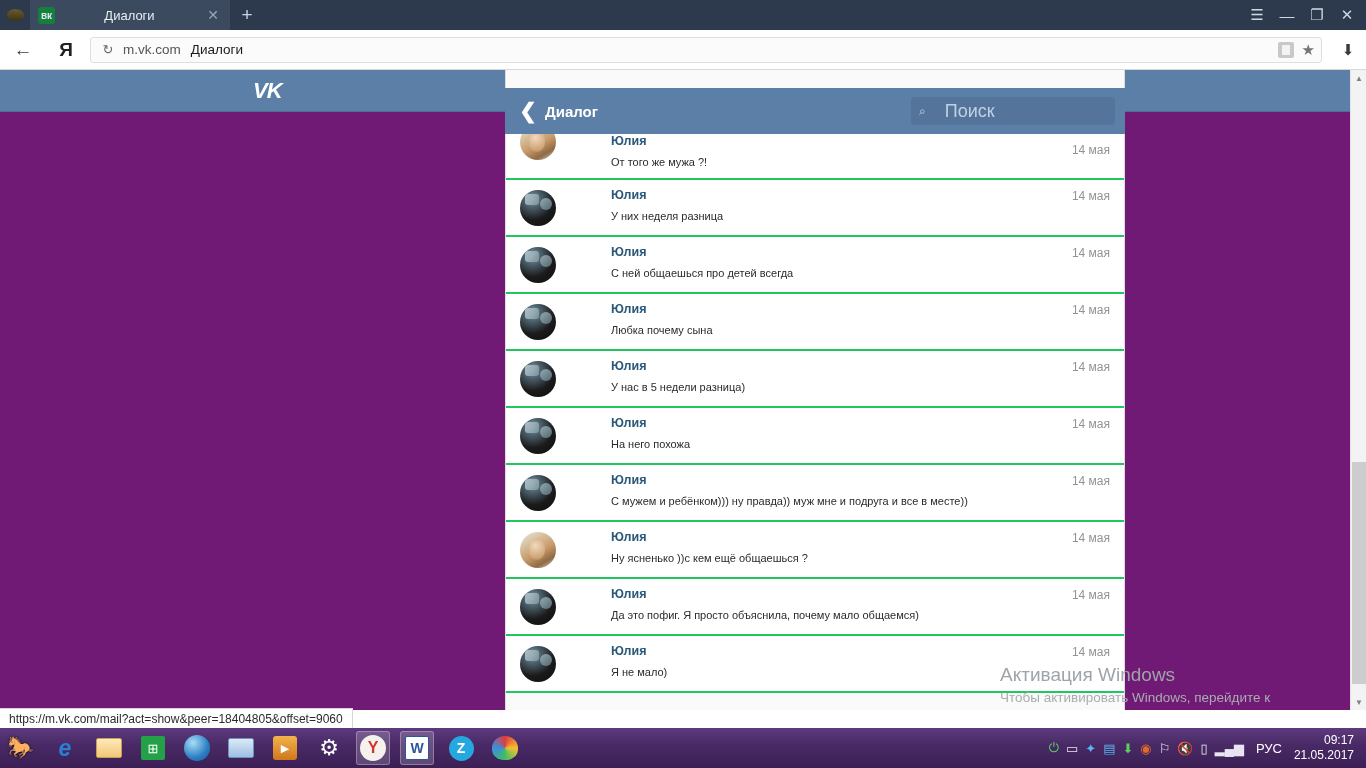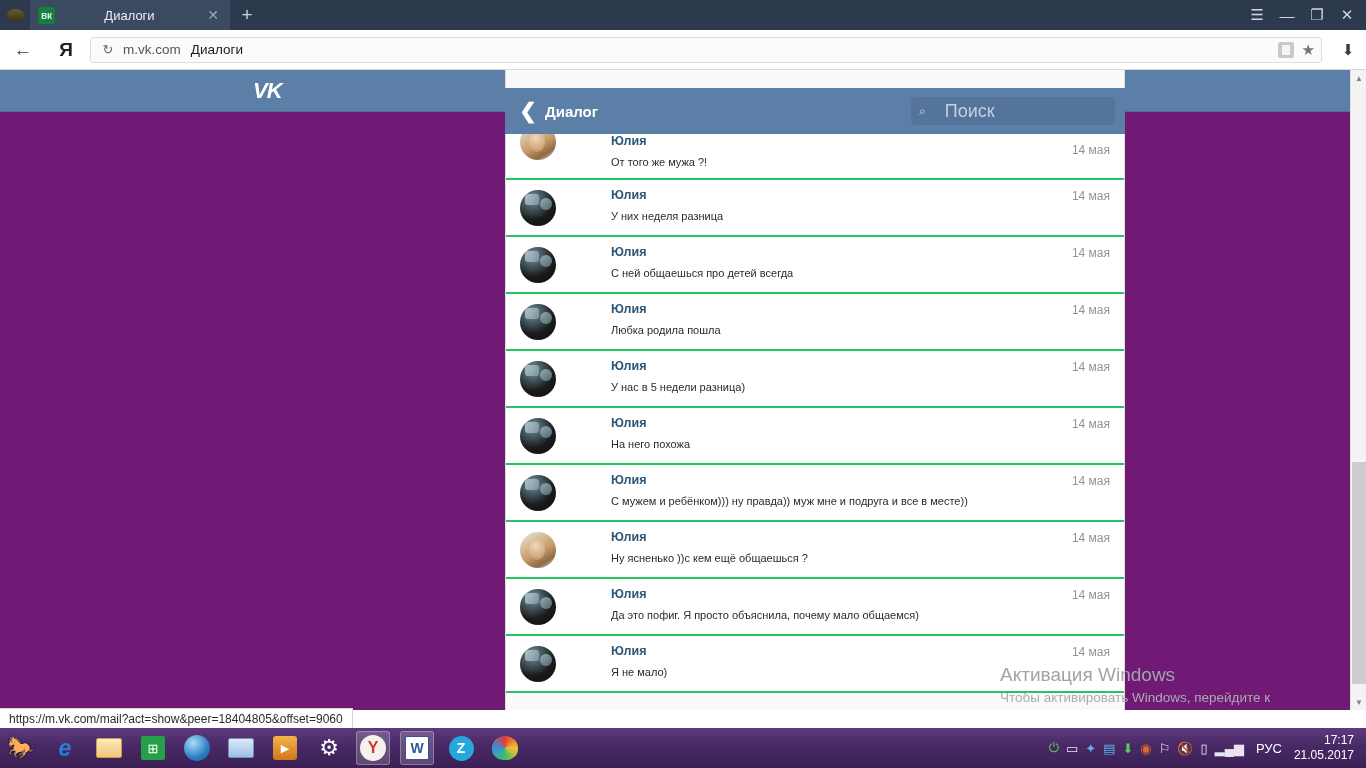--- a/index.html
+++ b/index.html
@@ -362,21 +362,21 @@
           <div class="msg-body">
             <div class="msg-author">Юлия</div>
             <div class="msg-text">С ней общаешься про детей всегда</div>
           </div>
           <div class="msg-date">14 мая</div>
         </div>
         <div class="msg">
           <div class="avatar dark"></div>
           <div class="msg-body">
             <div class="msg-author">Юлия</div>
-            <div class="msg-text">Любка родила пошла</div>
+            <div class="msg-text">Любка почему сына</div>
           </div>
           <div class="msg-date">14 мая</div>
         </div>
         <div class="msg">
           <div class="avatar dark"></div>
           <div class="msg-body">
             <div class="msg-author">Юлия</div>
             <div class="msg-text">У нас в 5 недели разница)</div>
           </div>
           <div class="msg-date">14 мая</div>
@@ -485,17 +485,17 @@
     <span class="tray-ico blue">✦</span>
     <span class="tray-ico blue">▤</span>
     <span class="tray-ico green">⬇</span>
     <span class="tray-ico" style="color:#e06a2a">◉</span>
     <span class="tray-ico">⚐</span>
     <span class="tray-ico">🔇</span>
     <span class="tray-ico">▯</span>
     <span class="tray-ico">▂▄▆</span>
     <span class="tray-lang">РУС</span>
     <span class="tray-clock">
-      <span>17:17</span><br>
+      <span>09:17</span><br>
       <span>21.05.2017</span>
     </span>
   </div>
 </div>
 
 </body></html>

